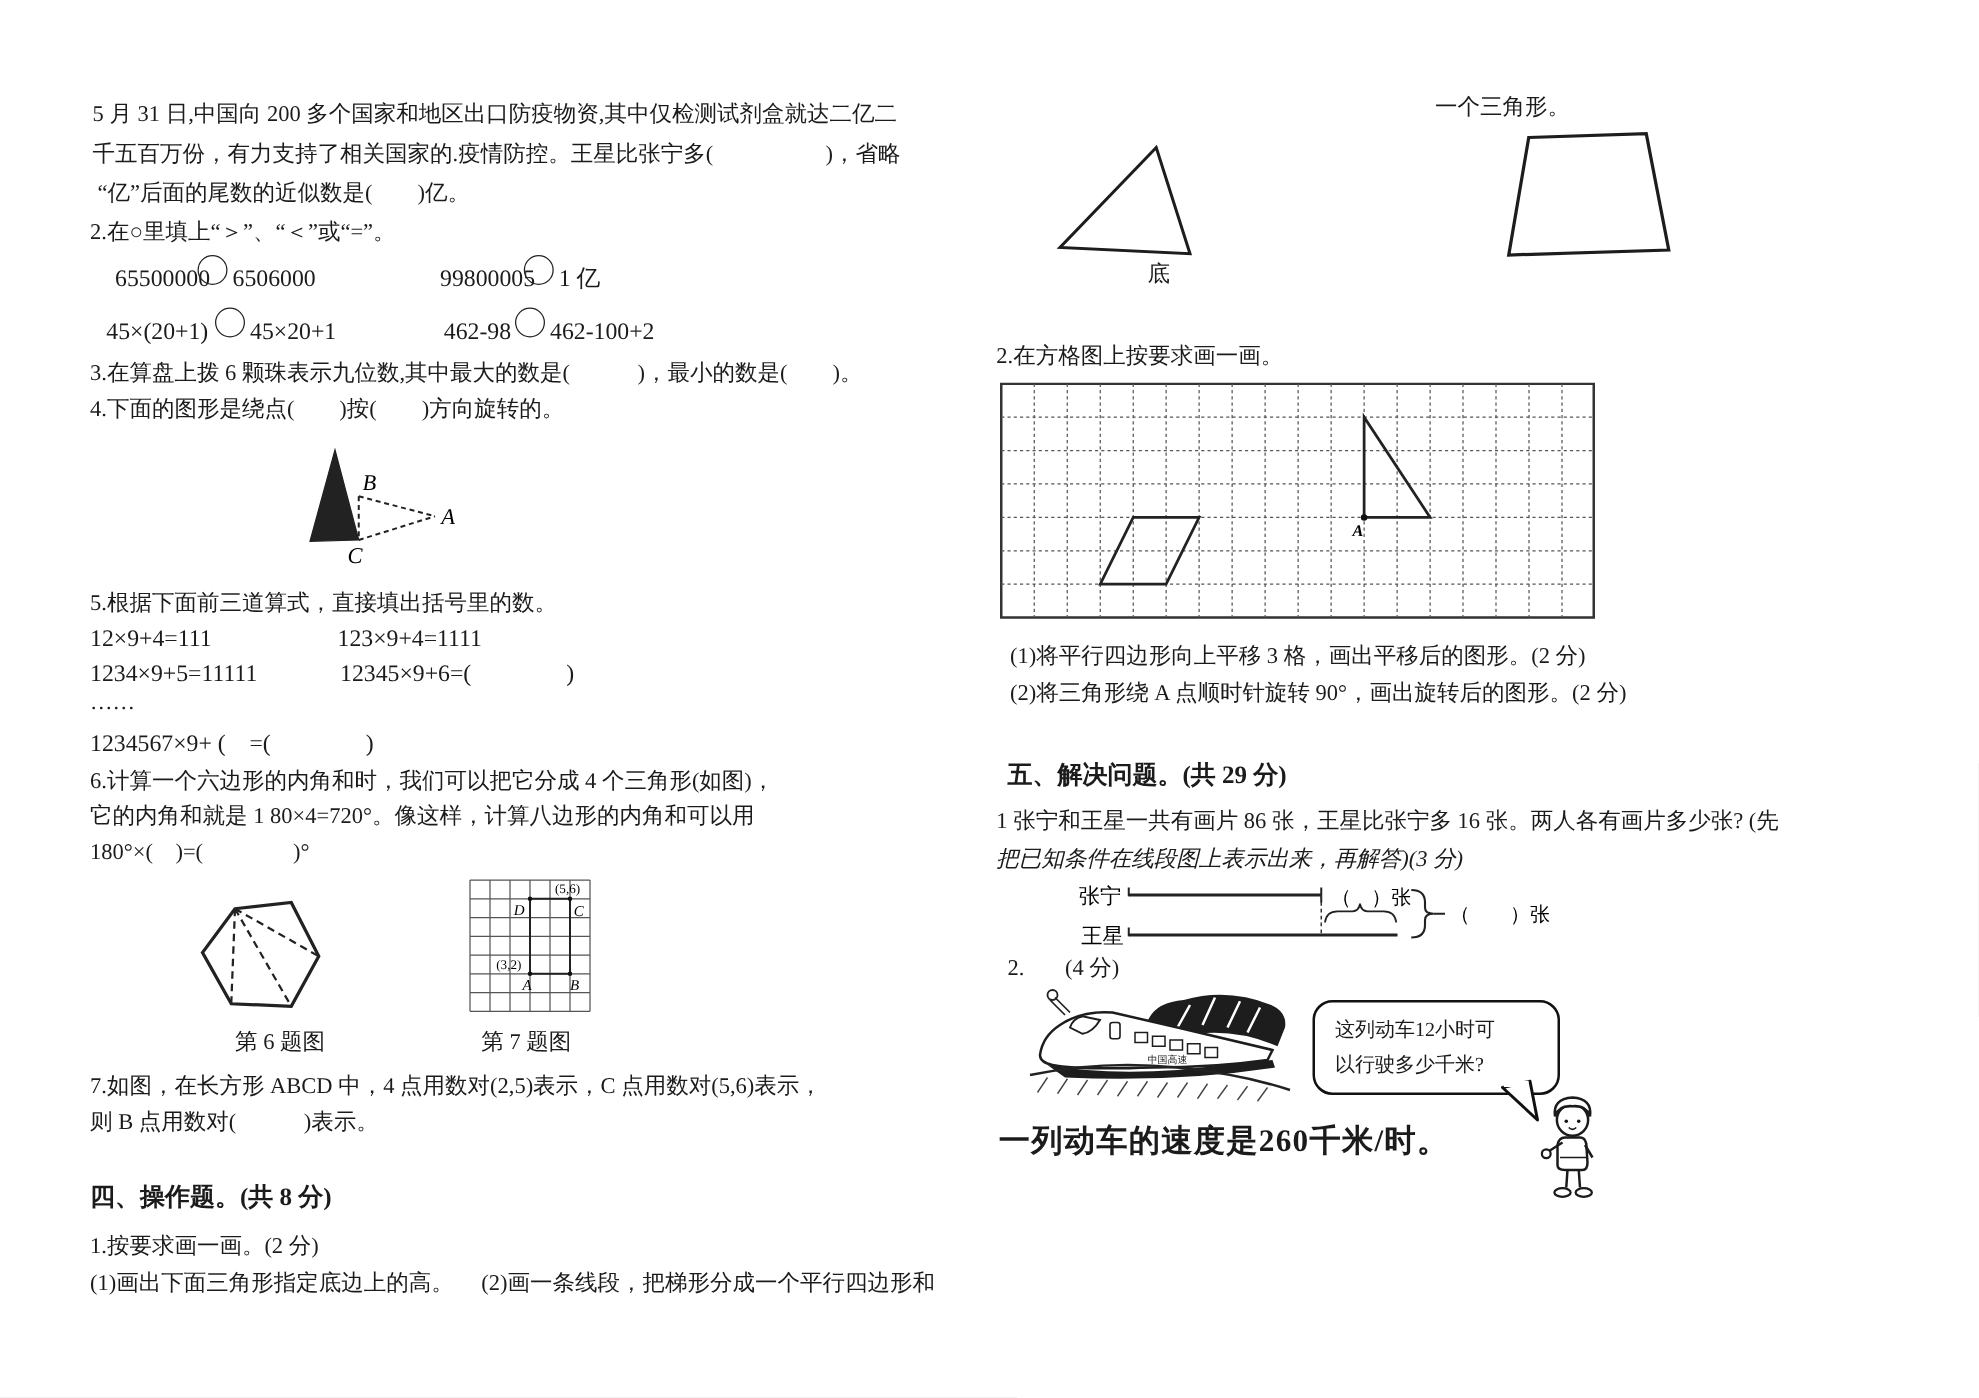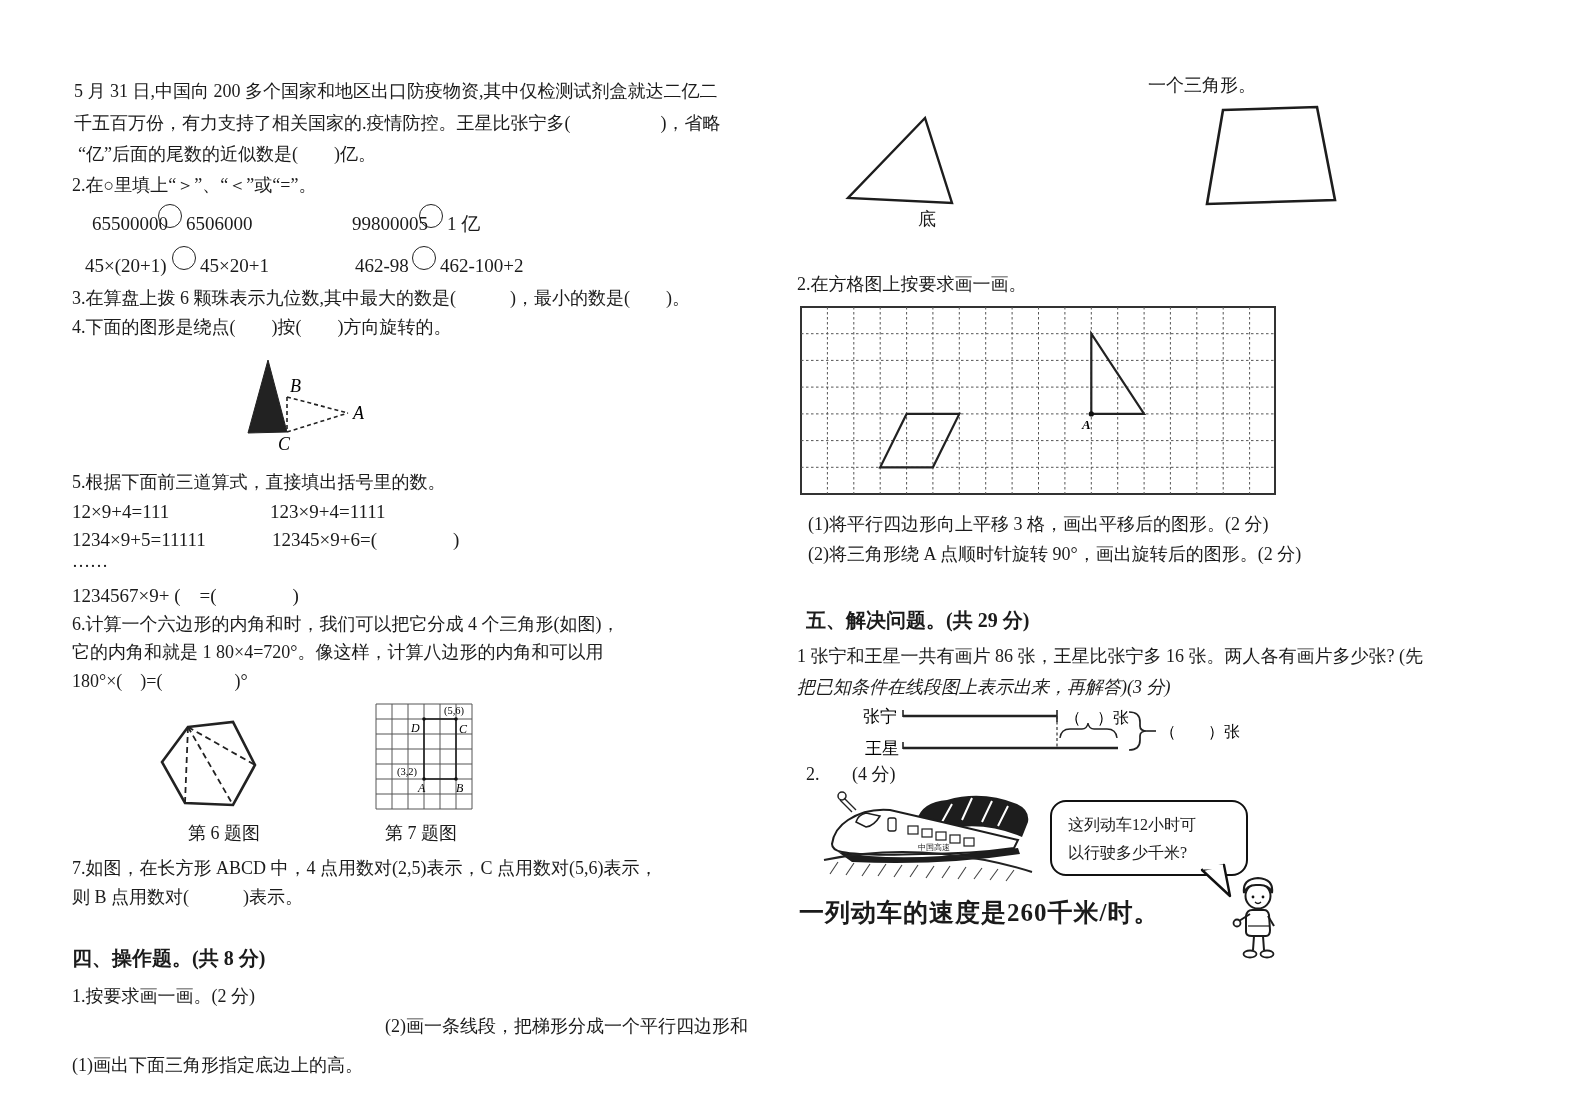--- a/index.html
+++ b/index.html
@@ -97,21 +97,21 @@
     </div>
 
     <div class="t" style="left:188px;top:822px;font-size:18px">第 6 题图</div>
     <div class="t" style="left:385px;top:822px;font-size:18px">第 7 题图</div>
 
     <div class="t" style="left:72px;top:857px">7.如图，在长方形 ABCD 中，4 点用数对(2,5)表示，C 点用数对(5,6)表示，</div>
     <div class="t" style="left:72px;top:886px">则 B 点用数对(　　　)表示。</div>
 
     <div class="t h" style="left:72px;top:946px">四、操作题。(共 8 分)</div>
     <div class="t" style="left:72px;top:985px">1.按要求画一画。(2 分)</div>
-    <div class="t" style="left:72px;top:1054px">(1)画出下面三角形指定底边上的高。</div>
+    <div class="t" style="left:72px;top:1015px">(1)画出下面三角形指定底边上的高。</div>
     <div class="t" style="left:385px;top:1015px">(2)画一条线段，把梯形分成一个平行四边形和</div>
   </section>
 
   <section>
     <div class="t" style="left:1148px;top:74px">一个三角形。</div>
 
     <div class="fig" style="left:840px;top:102px">
       <svg width="175" height="110" viewBox="0 0 175 110">
         <polygon points="85,16 8,96 112,101" fill="none" stroke="#1d1d1d" stroke-width="2.4"></polygon>
       </svg>

